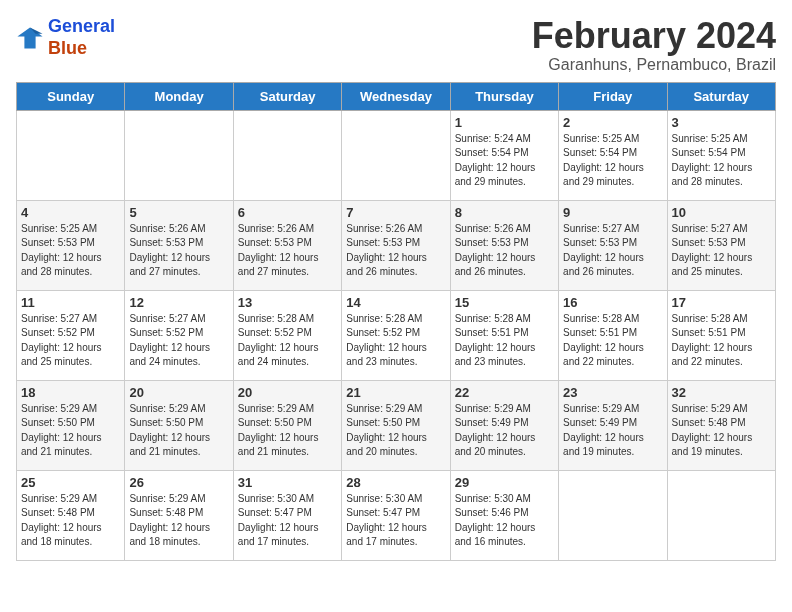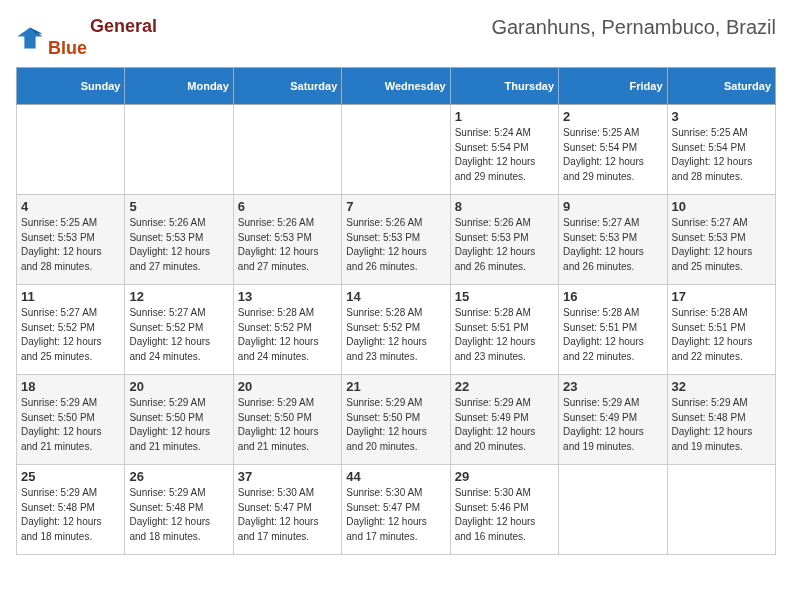--- a/index.html
+++ b/index.html
@@ -19,50 +19,50 @@
     .logo {
       display: flex;
       align-items: center;
       gap: 4px;
     }
     .logo-text {
       font-size: 18px;
       font-weight: bold;
       line-height: 1.2;
     }
-    .logo-text .general { color: #7f1d1d; margin-left: 42px; }
+    .logo-text .general { color: #1d4ed8; }
     .logo-text .blue { color: #c2410c; }
     .logo-bird {
       width: 28px;
       height: 28px;
     }
     .title-block {
       text-align: right;
     }
     .month-title {
       font-size: 36px;
       font-weight: bold;
       color: #333;
       line-height: 1.1;
     }
     .location-title {
-      font-size: 20px;
+      font-size: 16px;
       color: #555;
     }
     .calendar-table {
       width: 100%;
       border-collapse: collapse;
       font-size: 11px;
     }
     .calendar-table thead th {
       background-color: #2679c4;
       color: #fff;
-      padding: 12px 4px;
-      text-align: right;
-      font-size: 11px;
+      padding: 6px 4px;
+      text-align: center;
+      font-size: 13px;
       font-weight: bold;
       border: 1px solid #aaa;
     }
     .calendar-table tbody td {
       border: 1px solid #ccc;
       vertical-align: top;
       padding: 4px;
       width: 107px;
       min-height: 80px;
       height: 90px;
@@ -100,20 +100,21 @@
     <svg class="logo-bird" viewBox="0 0 40 40" xmlns="http://www.w3.org/2000/svg">
       <polygon points="20,5 38,18 28,18 28,35 12,35 12,18 2,18" fill="#2679c4"></polygon>
       <polygon points="20,5 38,14 28,14" fill="#1a5fa0"></polygon>
     </svg>
     <div class="logo-text">
       <div class="general">General</div>
       <div class="blue">Blue</div>
     </div>
   </div>
   <div class="title-block">
+    <div class="month-title">February 2024</div>
     <div class="location-title">Garanhuns, Pernambuco, Brazil</div>
   </div>
 </div>
 
 <table class="calendar-table">
   <thead id="calendar-header">
     <tr id="days-row">
         <th>Sunday</th>
         <th>Monday</th>
         <th>Saturday</th>
@@ -313,28 +314,28 @@
 and 18 minutes.</div>
         </td>
         <td>
           <span class="day-number">26</span>
           <div class="day-info" style="white-space: pre-line;">Sunrise: 5:29 AM
 Sunset: 5:48 PM
 Daylight: 12 hours
 and 18 minutes.</div>
         </td>
         <td>
-          <span class="day-number">37</span>
+          <span class="day-number">31</span>
           <div class="day-info" style="white-space: pre-line;">Sunrise: 5:30 AM
 Sunset: 5:47 PM
 Daylight: 12 hours
 and 17 minutes.</div>
         </td>
         <td>
-          <span class="day-number">44</span>
+          <span class="day-number">28</span>
           <div class="day-info" style="white-space: pre-line;">Sunrise: 5:30 AM
 Sunset: 5:47 PM
 Daylight: 12 hours
 and 17 minutes.</div>
         </td>
         <td>
           <span class="day-number">29</span>
           <div class="day-info" style="white-space: pre-line;">Sunrise: 5:30 AM
 Sunset: 5:46 PM
 Daylight: 12 hours

